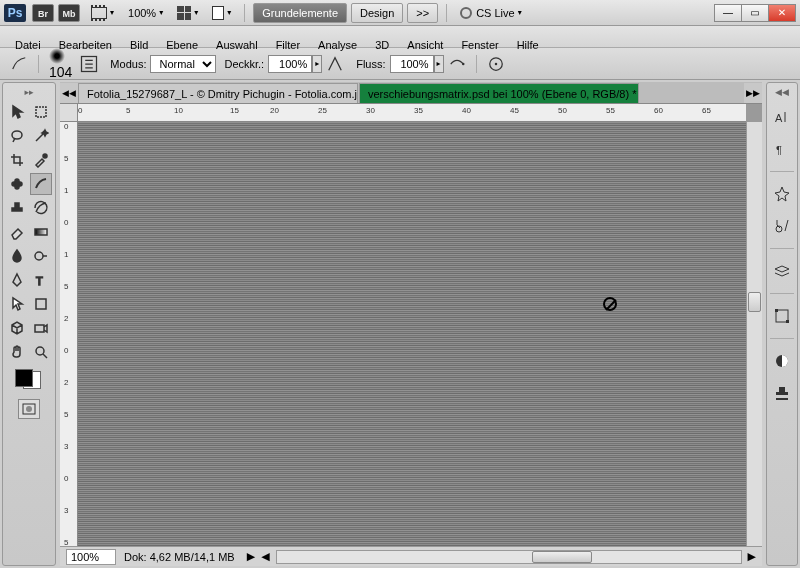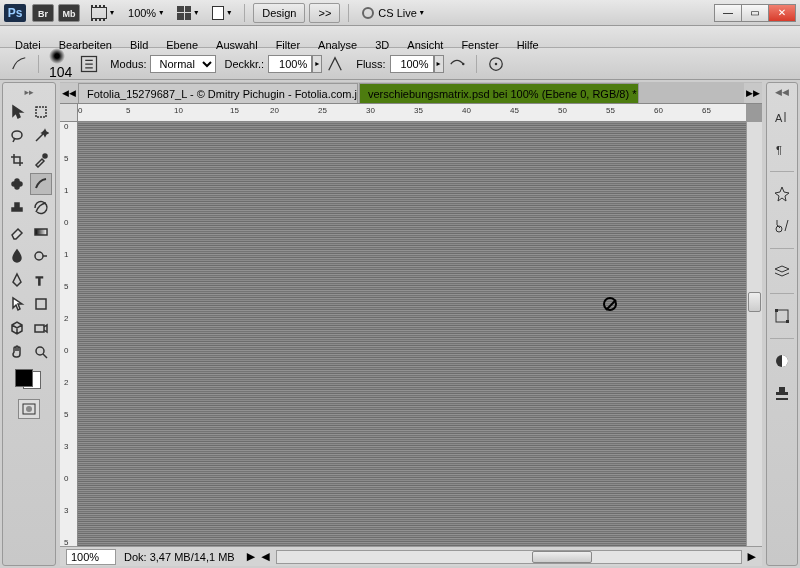--- a/index.html
+++ b/index.html
@@ -39,21 +39,21 @@
 .tool svg { width:16px; height:16px; }
 .swatch-fg { width:18px; height:18px; background:#000; border:1px solid #666; position:relative; margin-top:6px; }
 .swatch-bg { width:18px; height:18px; background:#fff; border:1px solid #666; position:absolute; left:8px; top:8px; }
 .swatch-wrap { position:relative; width:28px; height:28px; }
 .qm { margin-top:8px; width:22px; height:20px; border:1px solid #888; background:#ddd; display:flex; align-items:center; justify-content:center; cursor:pointer; }
 
 .docarea { flex:1; display:flex; flex-direction:column; margin:2px; }
 .tabbar { height:22px; background:#bcbcbc; display:flex; align-items:flex-end; border-bottom:1px solid #888; position:relative; }
 .tabbar .navarrow { width:18px; height:20px; background:#c8c8c8; display:flex; align-items:center; justify-content:center; cursor:pointer; font-size:9px; }
 .dtab { height:20px; padding:0 8px; background:#cacaca; border:1px solid #999; border-bottom:none; display:flex; align-items:center; margin-right:1px; cursor:pointer; font-size:10px; max-width:280px; overflow:hidden; white-space:nowrap; }
-.dtab.active { background:#4d7c0f; }
+.dtab.active { background:#15803d; }
 
 .canvas-wrap { flex:1; position:relative; background:#9a9a9a; overflow:hidden; }
 .ruler-h { position:absolute; top:0; left:18px; right:16px; height:18px; background:#eee; border-bottom:1px solid #888; }
 .ruler-v { position:absolute; top:18px; left:0; width:18px; bottom:20px; background:#eee; border-right:1px solid #888; }
 .ruler-corner { position:absolute; top:0; left:0; width:18px; height:18px; background:#ddd; border-right:1px solid #888; border-bottom:1px solid #888; }
 .rtick { position:absolute; font-size:8px; color:#333; }
 .canvas { position:absolute; top:18px; left:18px; right:16px; bottom:20px; background:#7a7a7a; overflow:hidden; }
 .noise { width:100%; height:100%; background:
   repeating-linear-gradient(0deg,#6e6e6e 0 1px,#8a8a8a 1px 2px,#757575 2px 3px,#909090 3px 4px),
   repeating-linear-gradient(2deg,rgba(40,40,40,.15) 0 2px,transparent 2px 5px);
@@ -93,20 +93,21 @@
         <div></div>
         <div></div>
         <div></div>
         <div></div>
       </span>
     </div>
   <div class="tbtn tdrop">
       <span class="icon-doc"></span>
     </div>
   <div class="sep"></div>
+  <div class="wsbtn dark">Grundelemente</div>
   <div class="wsbtn">Design</div>
   <div class="wsbtn">&gt;&gt;</div>
   <div class="sep"></div>
   <div class="tbtn tdrop">
       <span class="cslive-ring"></span>
       <span>CS Live</span>
     </div>
   <div class="win-controls">
     <div class="wc">—</div>
     <div class="wc">▭</div>
@@ -362,21 +363,21 @@
         </div>
       <div class="canvas">
         <div class="noise"></div>
         <div class="cursor-forbid" style="left:525px;top:175px"></div>
       </div>
       <div class="vscroll">
         <div class="thumb" style="top:40%;height:20px;left:1px;right:1px"></div>
       </div>
       <div class="statusbar">
         <div class="zoombox">100%</div>
-        <span>Dok: 3,47 MB/14,1 MB</span>
+        <span>Dok: 4,62 MB/14,1 MB</span>
         <span style="margin-left:12px;cursor:pointer">▶</span>
         <span style="margin-left:6px">◀</span>
         <div style="flex:1;position:relative;height:14px;margin:0 6px;background:#e4e4e4;border:1px solid #999">
           <div class="thumb" style="left:55%;width:60px;top:0;bottom:0"></div>
         </div>
         <span>▶</span>
       </div>
     </div>
   </div>
 

